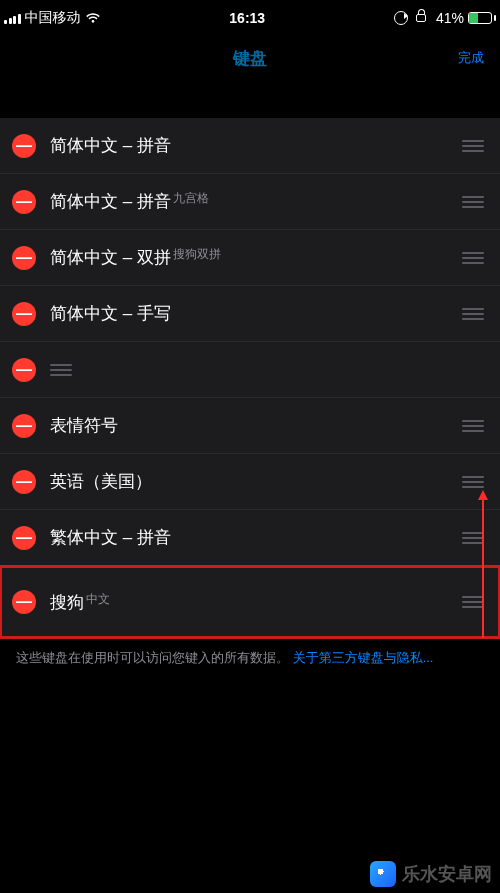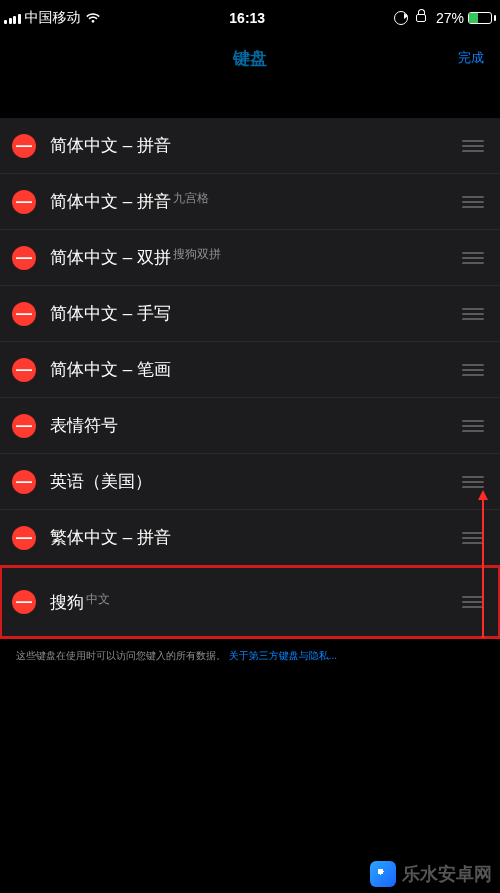--- a/index.html
+++ b/index.html
@@ -89,21 +89,21 @@
     flex:none;
   }
   .grip span { height:2px; background:#5a5a5e; border-radius:1px; }
   .row.highlight {
     outline:3px solid #d11a1a;
     outline-offset:-2px;
     min-height:72px;
   }
   .footer {
     padding:10px 16px;
-    font-size:10px;
+    font-size:13px;
     line-height:1.5;
     color:#8e8e93;
   }
   .footer a { color:#0a84ff; text-decoration:none; }
   .arrow-annot {
     position:absolute;
     right:16px;
     top:498px;
     height:140px;
     width:2px;
@@ -152,21 +152,21 @@
     </span>
     <span>中国移动</span>
     <svg class="wifi-icon" viewBox="0 0 20 14">
       <path d="M10 13c1 0 1.8-.8 1.8-1.8S11 9.4 10 9.4 8.2 10.2 8.2 11.2 9 13 10 13zm-4.2-4.2c2.3-2.3 6.1-2.3 8.4 0l1.4-1.4c-3.1-3.1-8.1-3.1-11.2 0l1.4 1.4zm-2.8-2.8c3.9-3.9 10.1-3.9 14 0l1.4-1.4C13.7-.1 6.3-.1 1.6 4.6L3 6z" fill="#fff"></path>
     </svg>
   </div>
   <div style="font-weight:600">16:13</div>
   <div class="status-right">
     <span class="circ"></span>
     <span class="lock"></span>
-    <span>27%</span>
+    <span>41%</span>
     <span class="batt">
       <span class="batt-body">
           <span class="batt-fill"></span>
         </span>
       <span class="batt-cap"></span>
     </span>
   </div>
 </div>
 
 <div class="nav-bar">
@@ -218,23 +218,20 @@
         <div class="title">简体中文 – 手写</div>
       </div>
       <div class="grip">
         <span></span>
         <span></span>
         <span></span>
       </div>
     </div>
     <div class="row">
       <div class="delete-btn">—</div>
-      <div class="row-text">
-        <div class="title">简体中文 – 笔画</div>
-      </div>
       <div class="grip">
         <span></span>
         <span></span>
         <span></span>
       </div>
     </div>
     <div class="row">
       <div class="delete-btn">—</div>
       <div class="row-text">
         <div class="title">表情符号</div>

